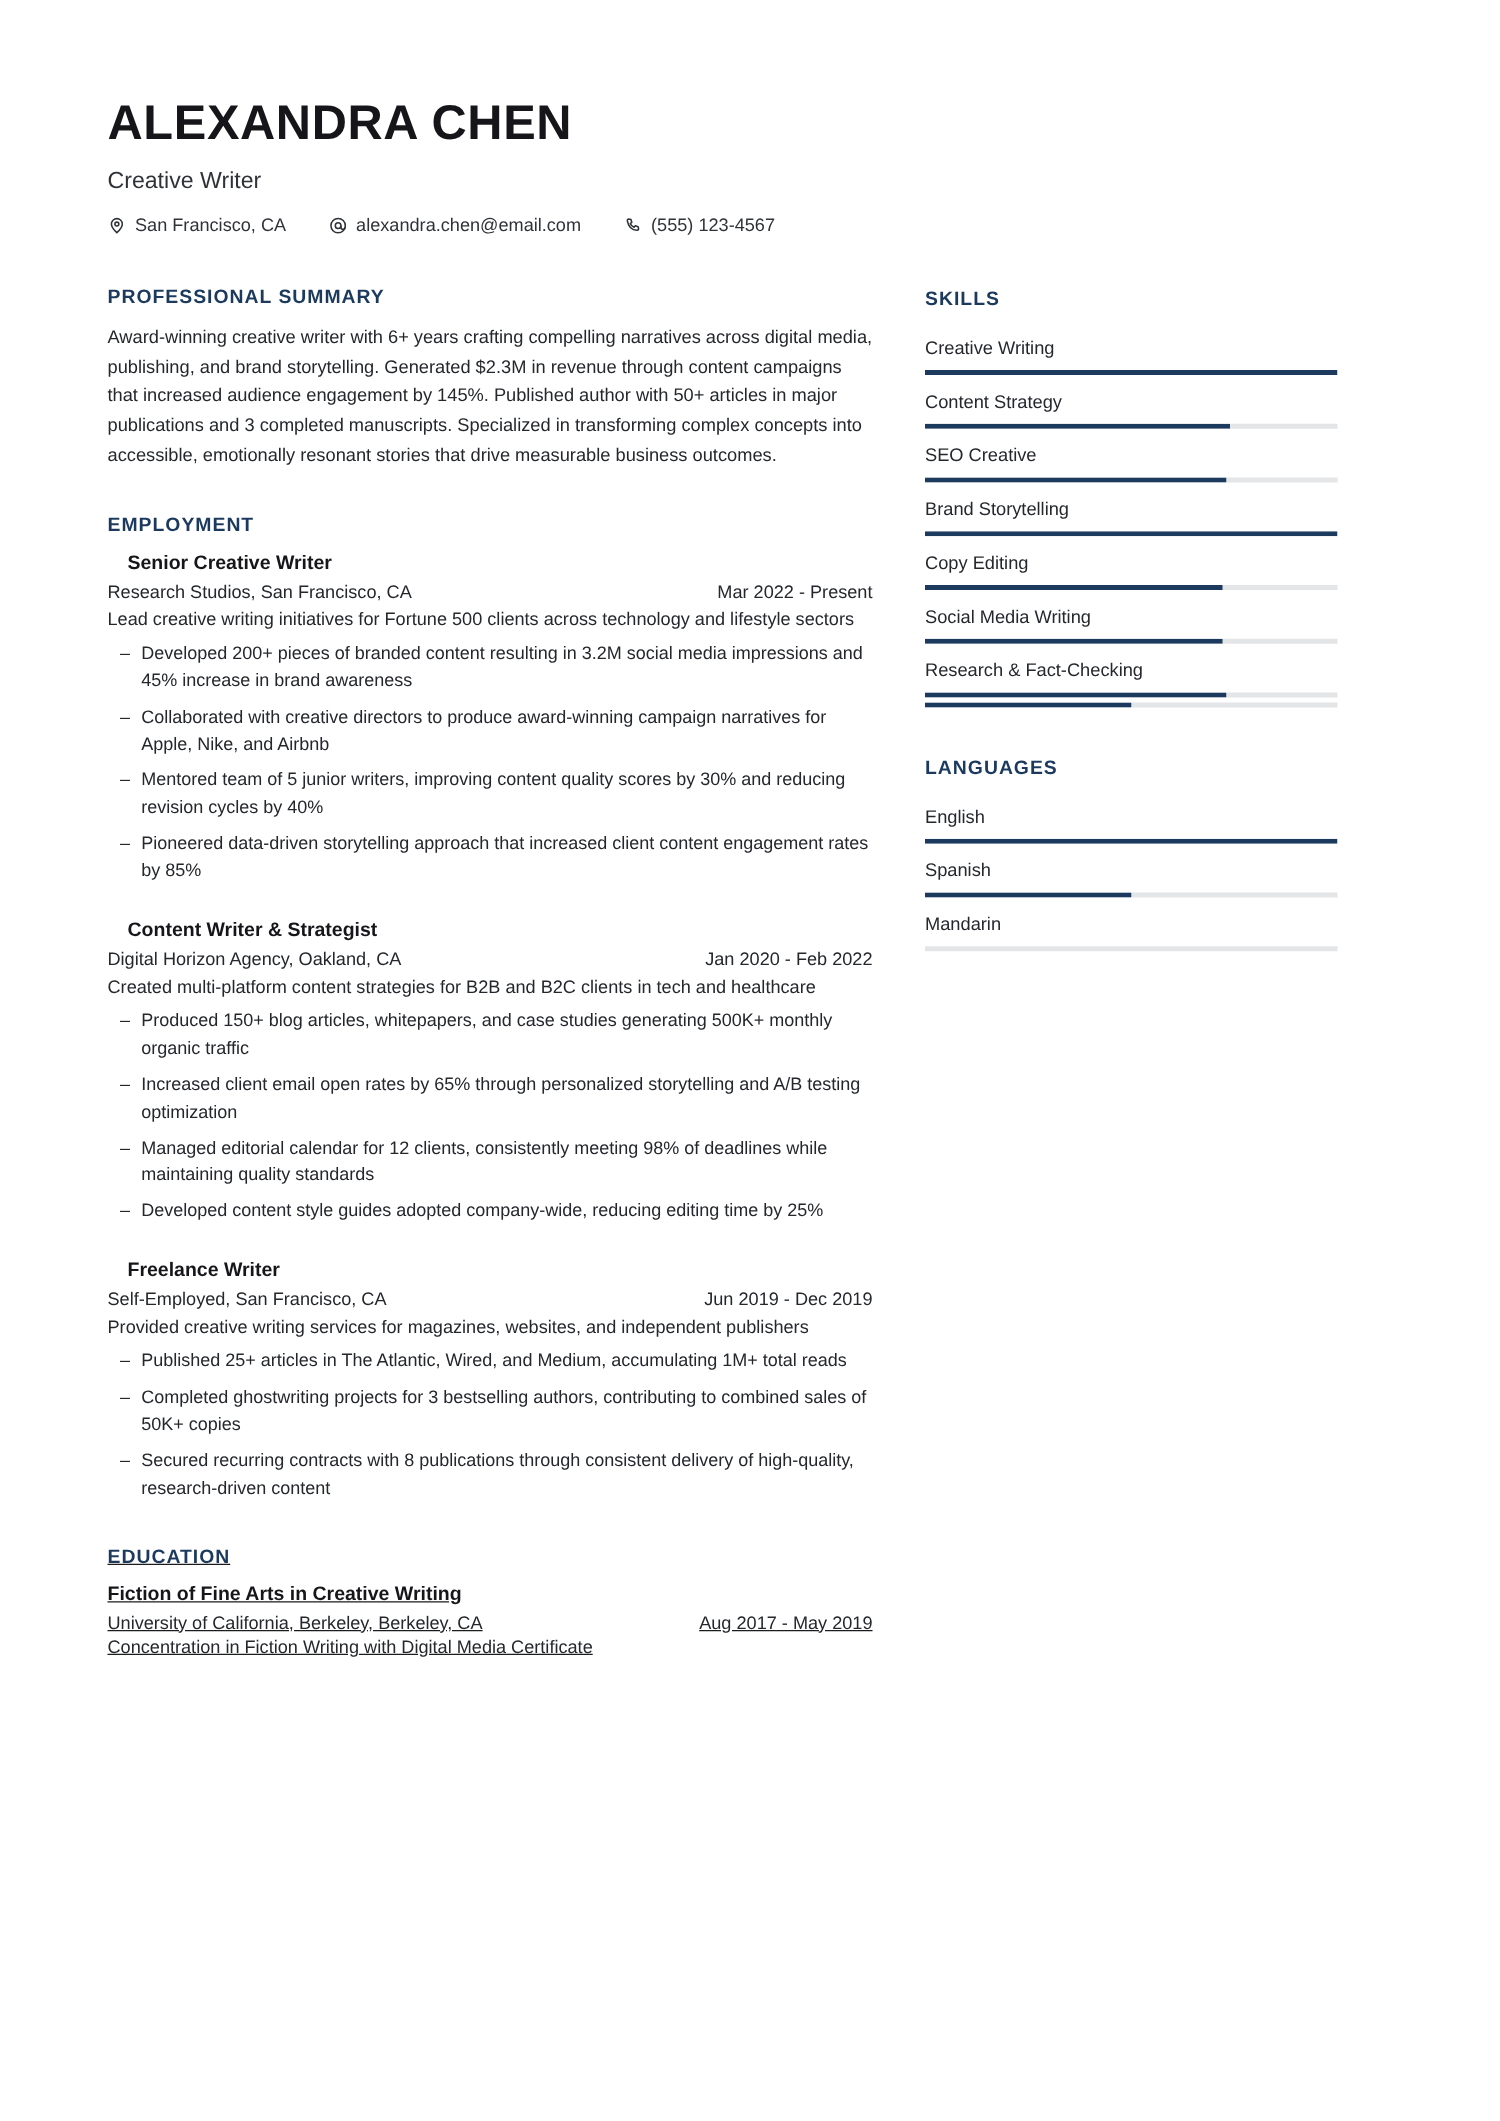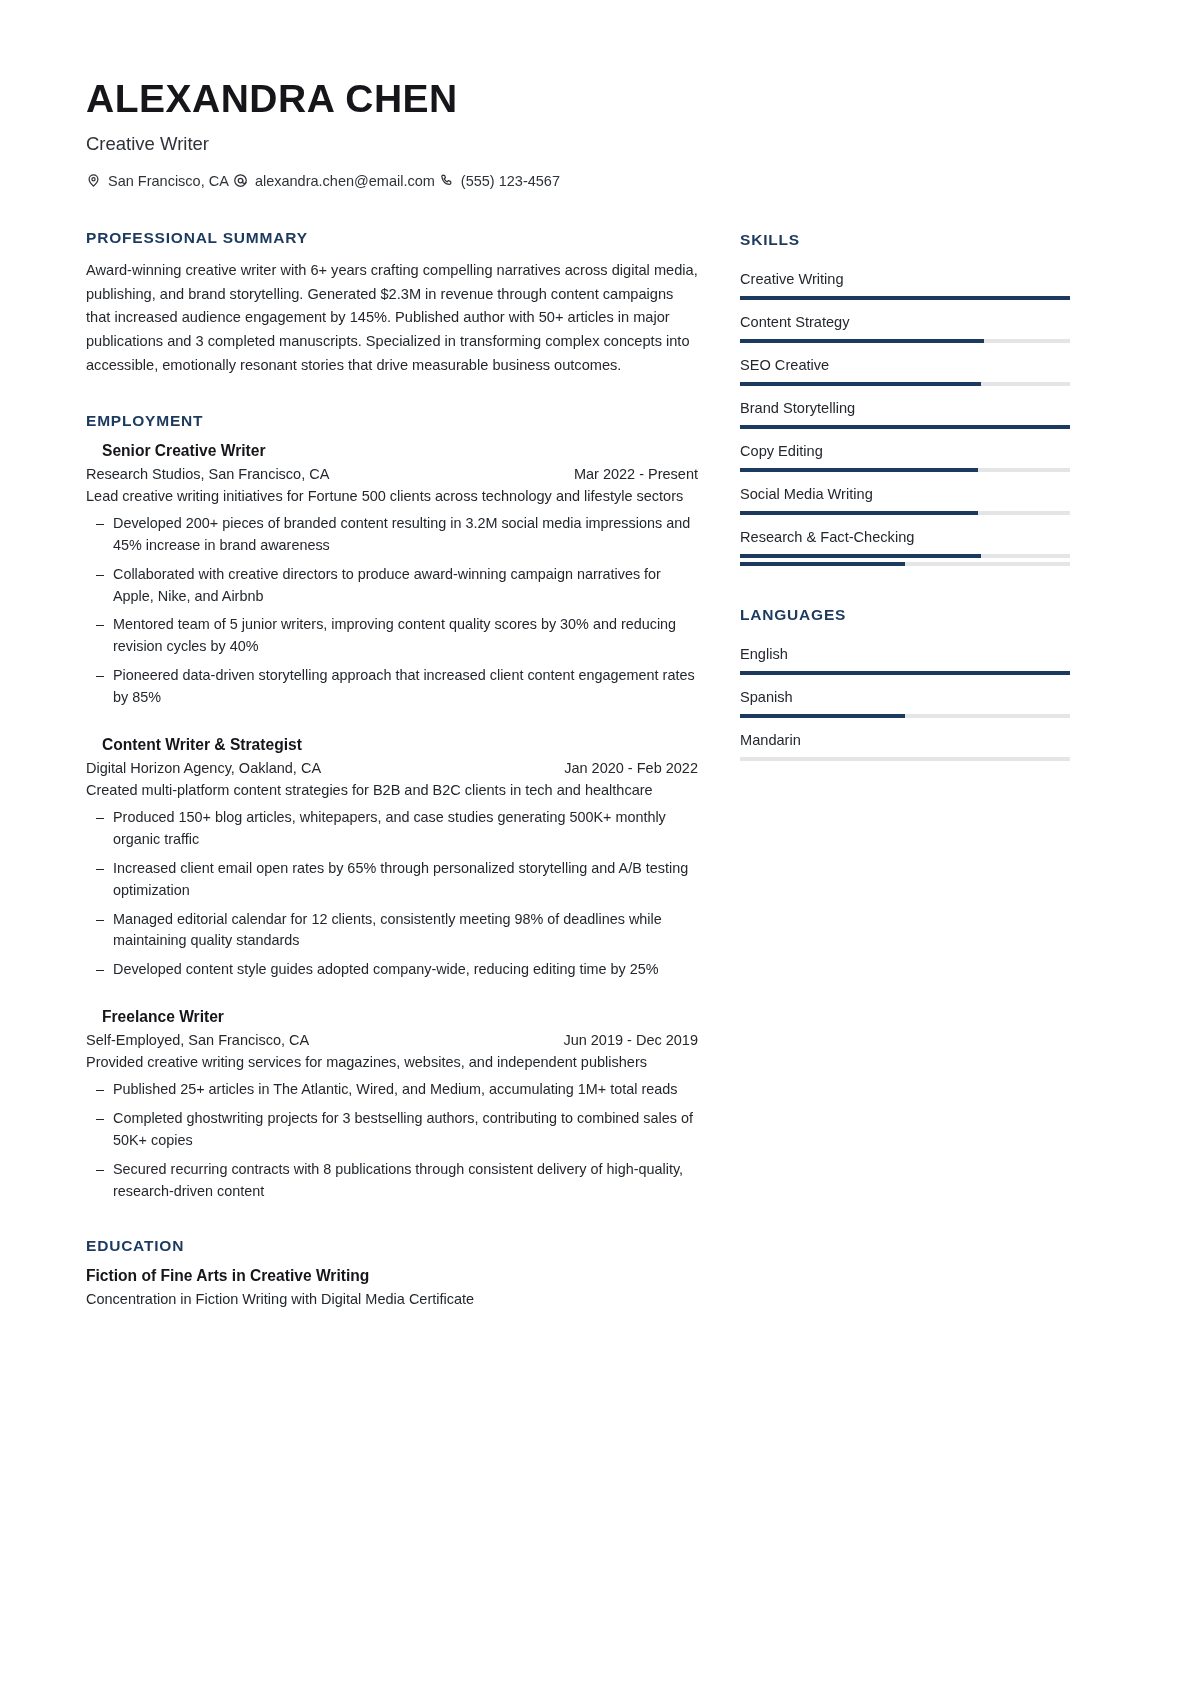--- a/index.html
+++ b/index.html
@@ -26,21 +26,21 @@
   }
   .title {
     font-size: 18.5px;
     color: #2f3338;
     margin-top: 12px;
     font-weight: 400;
   }
   .contact-row {
     display: flex;
     align-items: flex-end;
-    gap: 4px;
+    gap: 34px;
     margin-top: 18px;
     font-size: 14.5px;
     color: #2f3338;
   }
   .contact-item { display: flex; align-items: center; gap: 7px; }
   .contact-item svg { display: block; }
   
   .columns {
     display: flex;
     margin-top: 40px;
@@ -223,24 +223,28 @@
           </div>
           <div class="job-desc">Provided creative writing services for magazines, websites, and independent publishers</div>
           <ul class="bullets">
             <li>Published 25+ articles in The Atlantic, Wired, and Medium, accumulating 1M+ total reads</li>
             <li>Completed ghostwriting projects for 3 bestselling authors, contributing to combined sales of 50K+ copies</li>
             <li>Secured recurring contracts with 8 publications through consistent delivery of high-quality, research-driven content</li>
           </ul>
         </div>
       </div>
 
-      <div class="section" style="">
+      <div class="section" style="text-decoration:underline;">
         <div class="section-title">EDUCATION</div>
         <div>
           <div class="edu-title">Fiction of Fine Arts in Creative Writing</div>
+          <div class="job-meta">
+            <span>University of California, Berkeley, Berkeley, CA</span>
+            <span>Aug 2017 - May 2019</span>
+          </div>
           <div class="edu-extra">Concentration in Fiction Writing with Digital Media Certificate</div>
         </div>
       </div>
 
     </div>
 
     <div class="right-col">
 
       <div>
         <div class="section-title">SKILLS</div>

